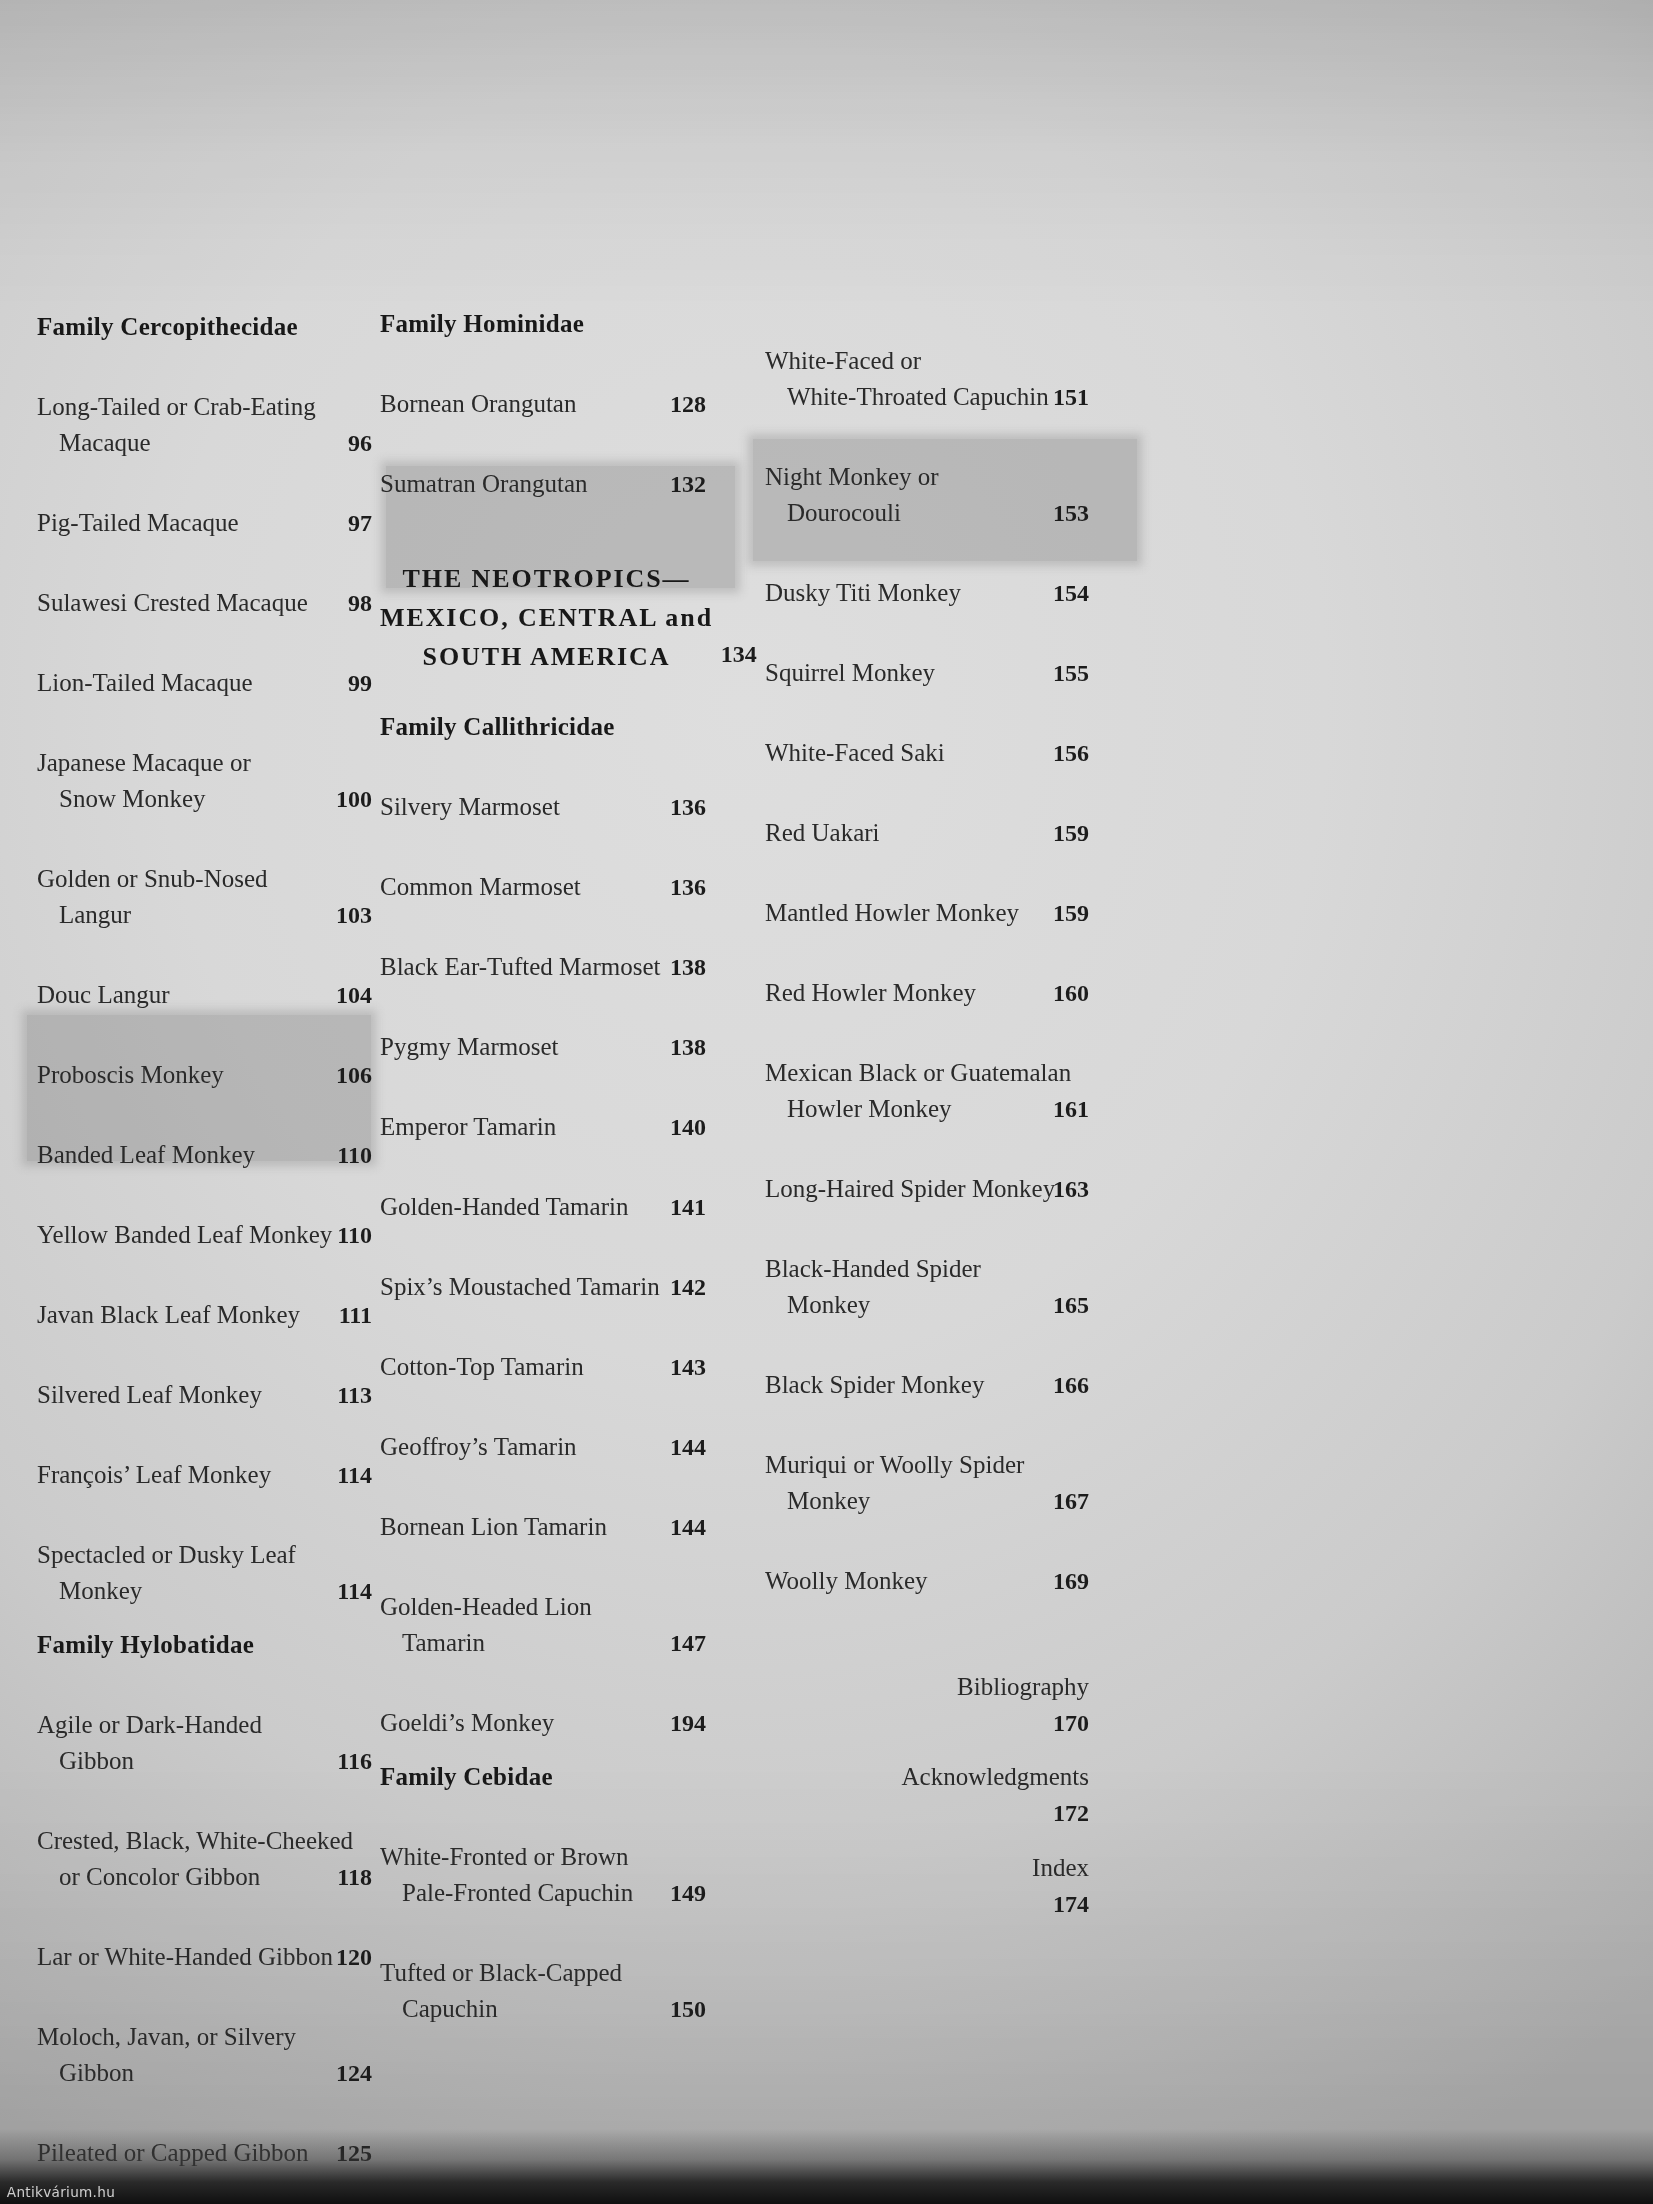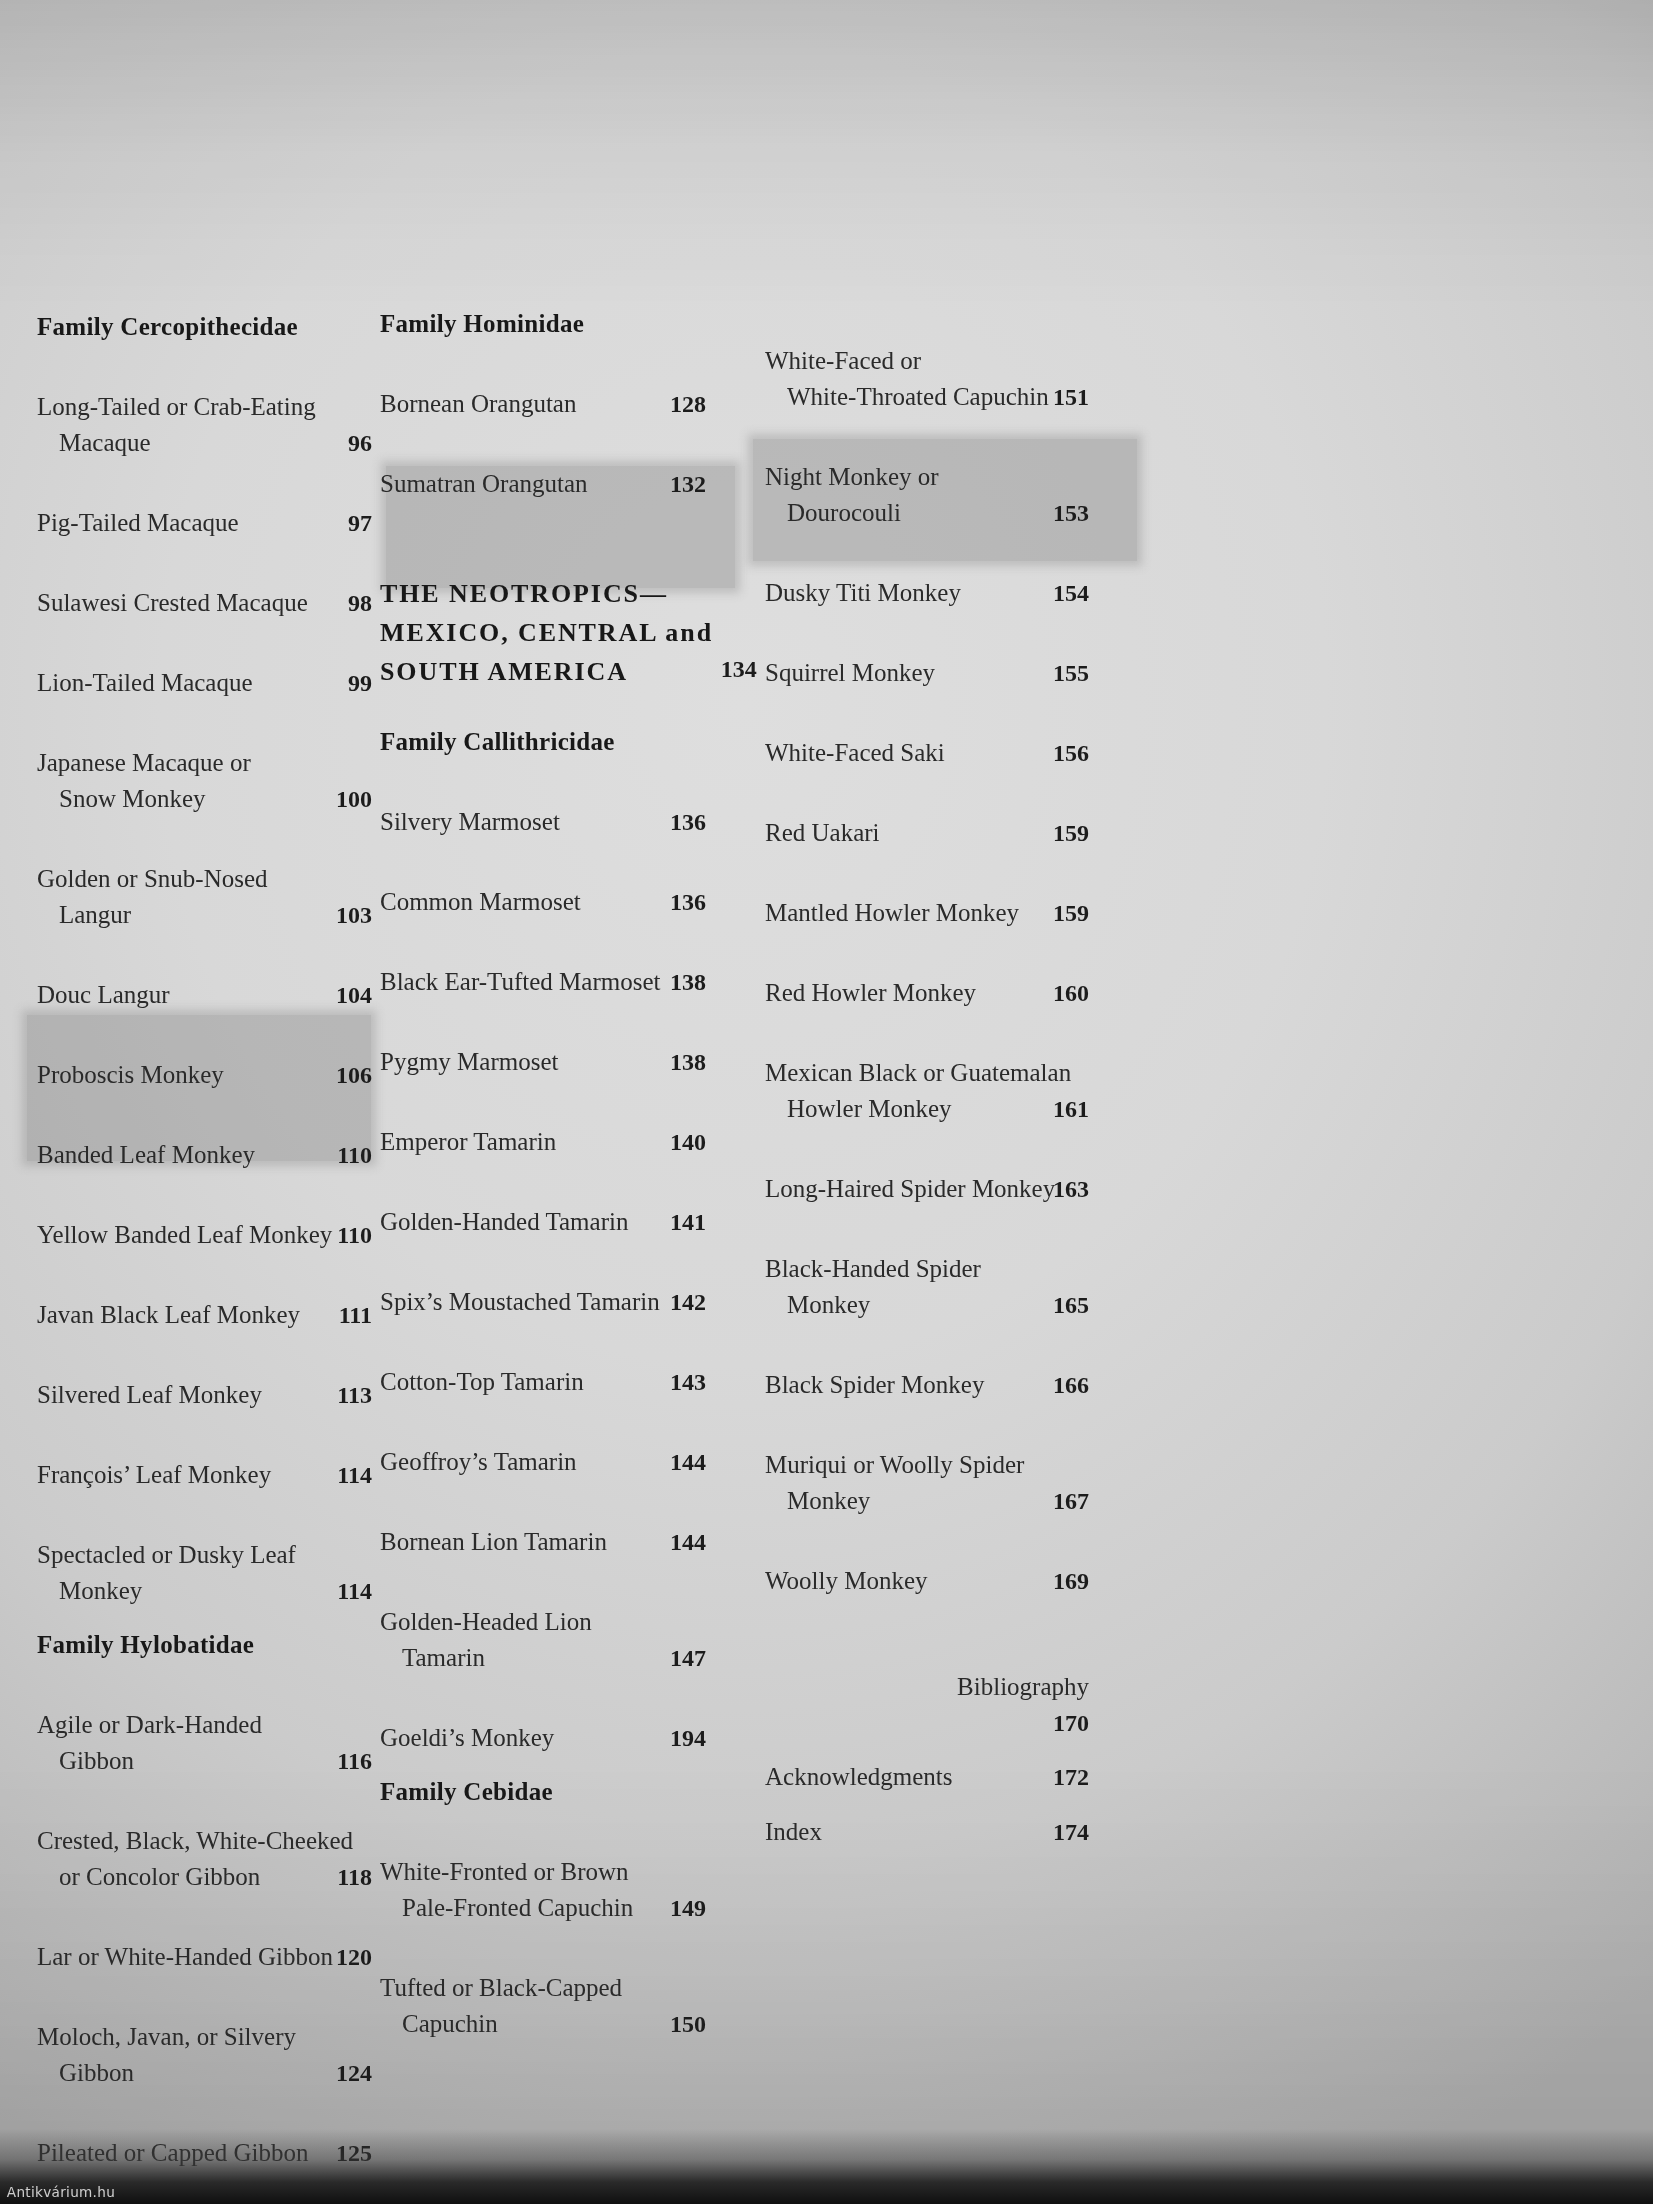--- a/index.html
+++ b/index.html
@@ -23,29 +23,29 @@
   .column { position:absolute; font-size:25px; line-height:36px; }
   .col-1 { left:37px;  top:309px; width:335px; }
   .col-2 { left:380px; top:306px; width:326px; }
   .col-3 { left:765px; top:299px; width:324px; }
 
   .heading { font-weight:bold; color:#181818; letter-spacing:0.3px; }
   .heading.spaced { margin-top:17.5px; }
 
   .entry { display:flex; justify-content:space-between; align-items:flex-end;margin-top:44px; }
   .entry.back-first { margin-top:70px;flex-direction:column; }
-  .entry.back { margin-top:18.4px; }
+  .entry.back { margin-top:18.4px;flex-direction:column; }
   .name { min-width:0; }
   .name .line { display:block; white-space:nowrap; }
   .name .line.cont { padding-left:22px; }
   .page { font-weight:bold; font-size:24px; color:#1c1c1c; padding-left:7.8px; flex-shrink:0; }
 
   .major { display:flex; justify-content:space-between; align-items:flex-end;
            font-weight:bold; font-size:26px; line-height:39px; letter-spacing:1.9px;
-           color:#181818; margin-top:72px; margin-bottom:33px; }
+           color:#181818; margin-top:57px; margin-bottom:33px;text-align:center; }
   .major-lines .line { display:block; white-space:nowrap; }
   .major .page { letter-spacing:0; padding-bottom:1.9px; }
 
   .bottom-edge { position:absolute; left:0; right:0; bottom:0; height:76px;
     background:linear-gradient(180deg, rgba(30,30,30,0) 0%, rgba(60,60,60,0.45) 40%, #2a2a2a 70%, #0e0e0e 100%); }
 
   .watermark { position:absolute; left:6.8px; bottom:4.9px;
     font-family:"DejaVu Sans","Liberation Sans",sans-serif;
     font-size:13.6px; color:rgba(255,255,255,0.78); letter-spacing:0.3px; }
 </style>

